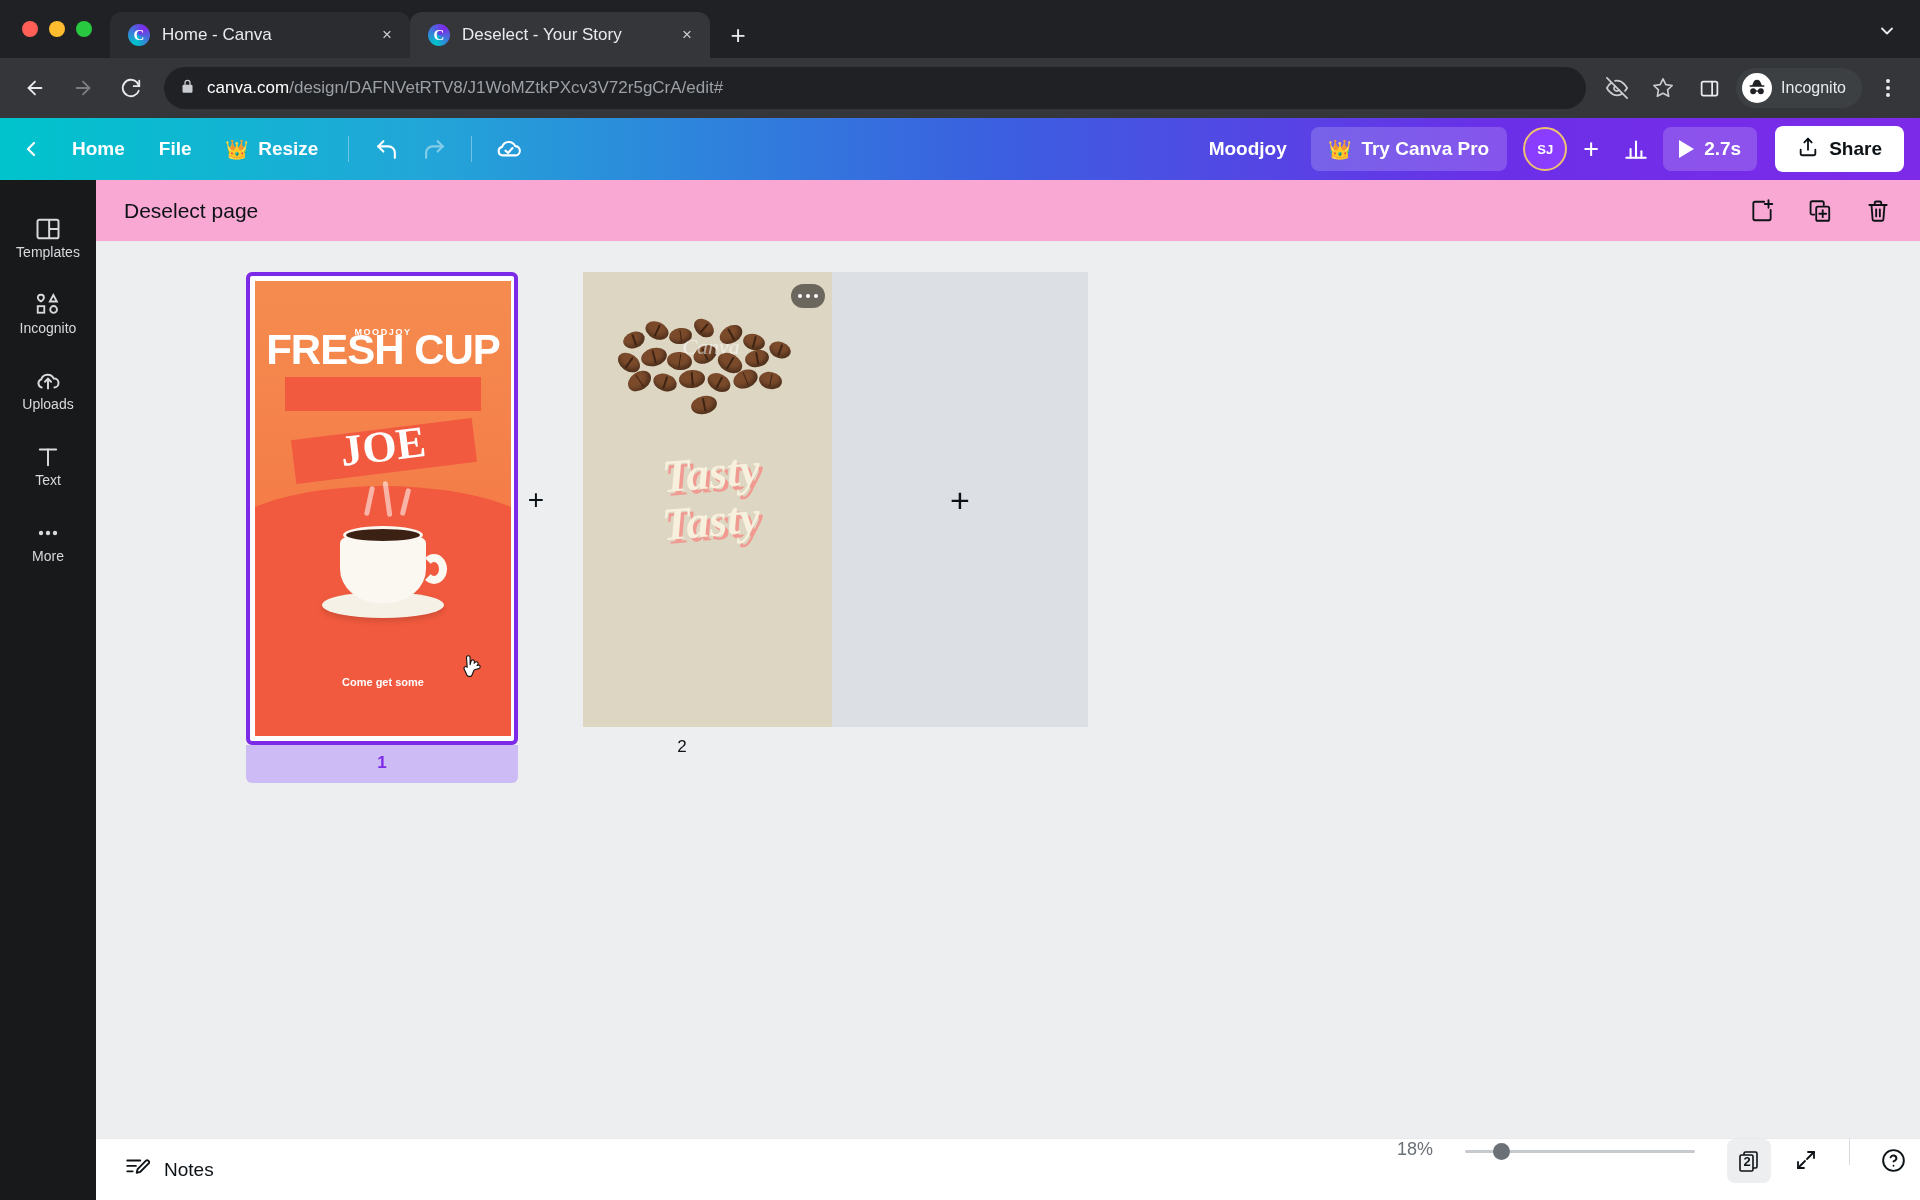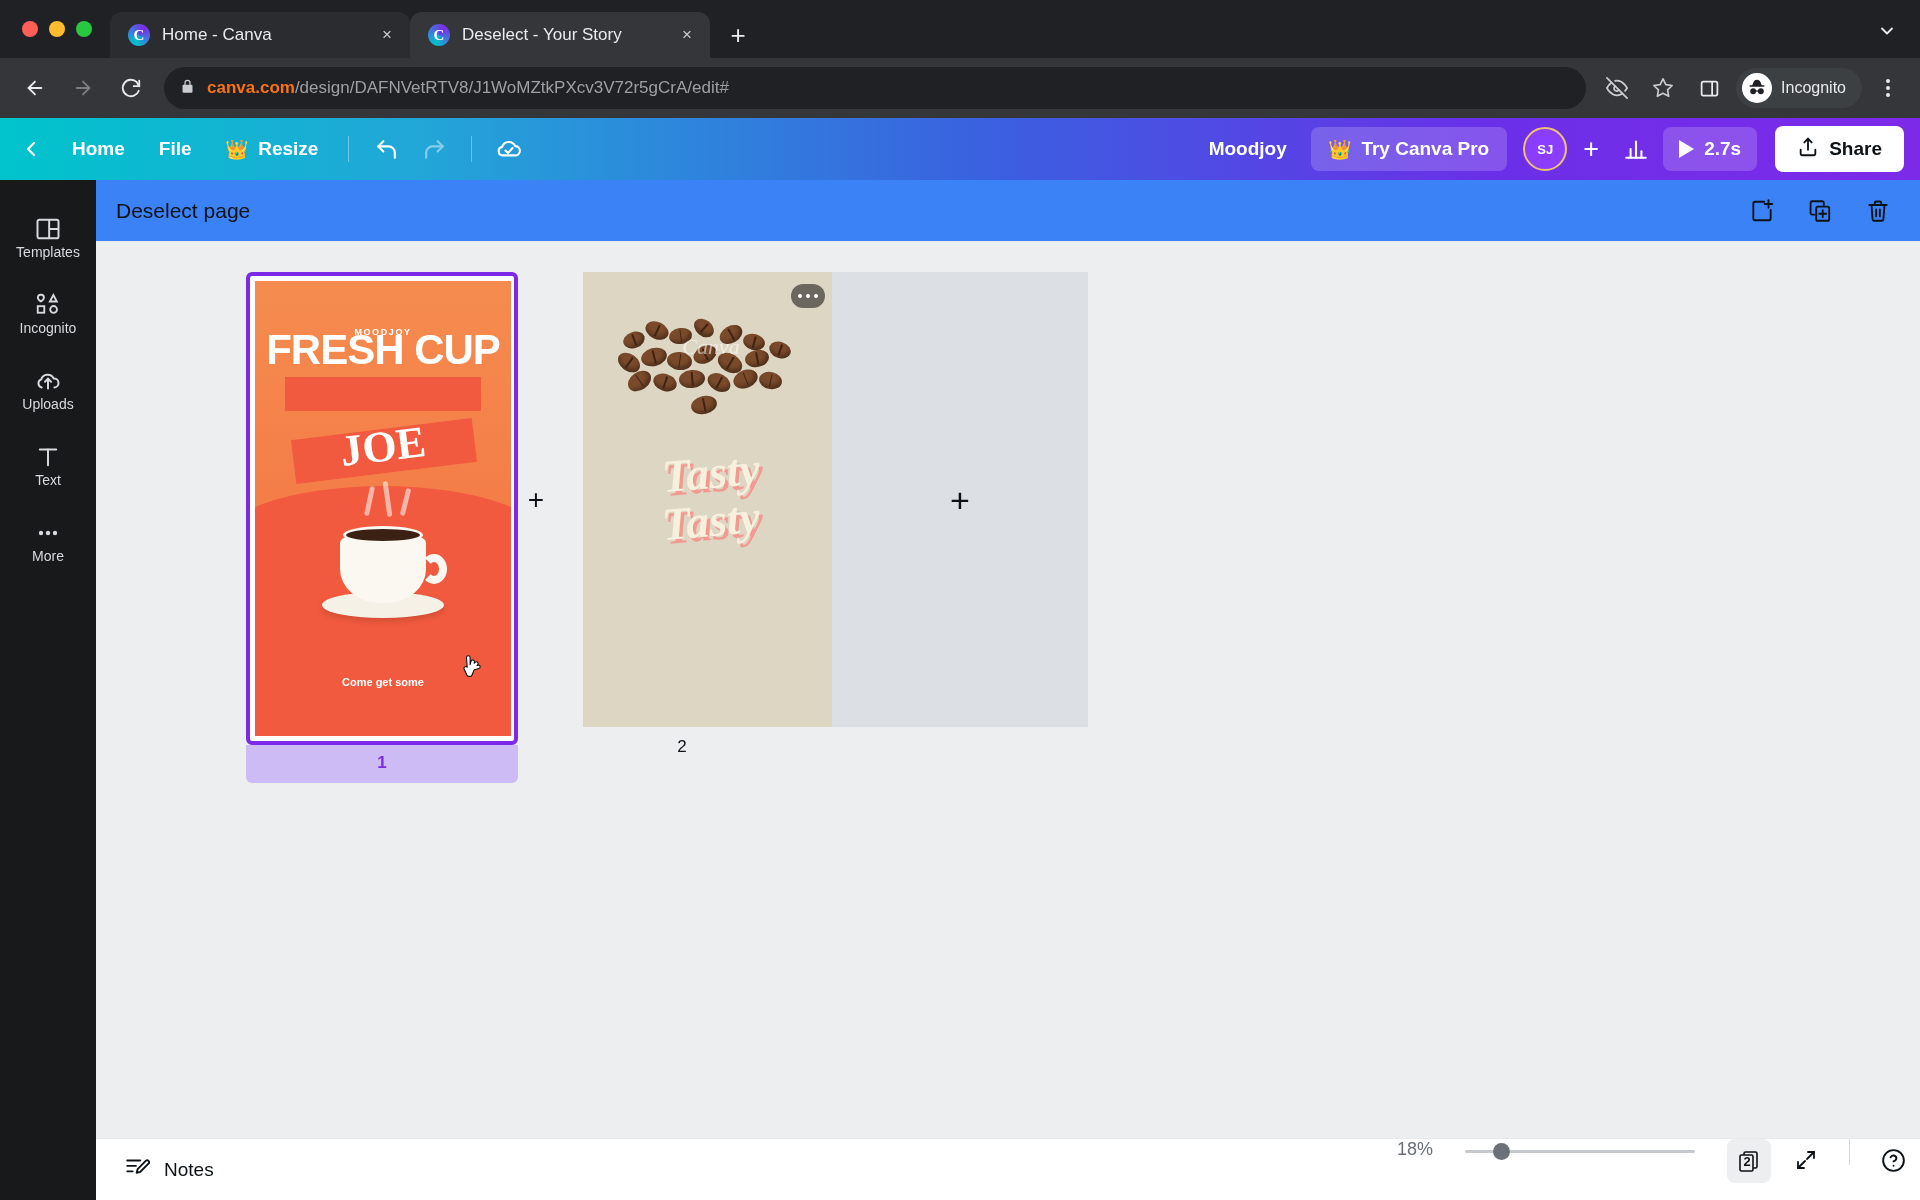--- a/index.html
+++ b/index.html
@@ -52,21 +52,21 @@
     height: 60px; background:#35363a; display:flex; align-items:center; gap:6px;
     padding: 0 14px; flex: 0 0 60px;
   }
   .navbtn { width:42px;height:42px;border-radius:50%;display:flex;align-items:center;justify-content:center;color:#e8eaed; }
   .navbtn.dim { color:#7a7d81; }
   .omnibox {
     flex:1; height:42px; background:#202124; border-radius:22px; display:flex; align-items:center;
     padding: 0 16px; gap: 12px; margin-left: 6px; margin-right: 6px;
   }
   .omni-url { font-size:17px; color:#9aa0a6; white-space:nowrap; }
-  .omni-url b { color:#f97316; font-weight:700;margin-top:10px; }
+  .omni-url b { color:#ffffff; font-weight:400;margin-top:10px; }
   .omni-actions { display:flex; align-items:center; gap:8px; }
   .chip-icon { width:38px;height:38px;display:flex;align-items:center;justify-content:center;color:#e8eaed; }
   .incognito-pill {
     display:flex;align-items:center;gap:9px;height:40px;background:#3c4043;border-radius:20px;
     padding: 0 16px 0 6px; color:#e8eaed; font-size:16px;
   }
   .incog-ava { width:30px;height:30px;border-radius:50%;background:#fff;display:flex;align-items:center;justify-content:center; }
   .kebab { width:36px;height:36px;display:flex;flex-direction:column;align-items:center;justify-content:center;gap:3px; }
   .kebab i { width:4px;height:4px;border-radius:50%;background:#e8eaed;display:block; }
 
@@ -113,22 +113,22 @@
   }
   .side-item {
     width:92px;padding:12px 0 10px;display:flex;flex-direction:column;align-items:center;
     color:#d7d9dc;font-size:14px;
   }
   .side-icon { height:30px;display:flex;align-items:center;justify-content:center; }
 
   .canvas-col { flex:1; display:flex; flex-direction:column; min-width:0; background:#fff; }
 
   .page-toolbar {
-    height:62px;flex:0 0 62px;display:flex;align-items:center;background:#3b82f6;
-    padding: 0 22px 0 20px; border-bottom:1px solid #e8e9eb;
+    height:62px;flex:0 0 62px;display:flex;align-items:center;background:#f9a8d4;
+    padding: 0 22px 0 28px; border-bottom:1px solid #e8e9eb;
   }
   .deselect { font-size:21px;color:#0d1216;font-weight:400; }
   .tb-spacer { flex:1; }
   .tb-icons { display:flex;align-items:center;gap:18px; }
   .tb-icon { width:40px;height:40px;display:flex;align-items:center;justify-content:center;color:#0d1216; }
 
   .canvas-area { flex:1; background:#edeef0; position:relative; overflow:hidden; }
   .pages-row { display:flex; align-items:flex-start; padding: 30px 0 0 150px; gap:0; }
 
   .page-wrap { position:relative; display:flex; flex-direction:column; }

